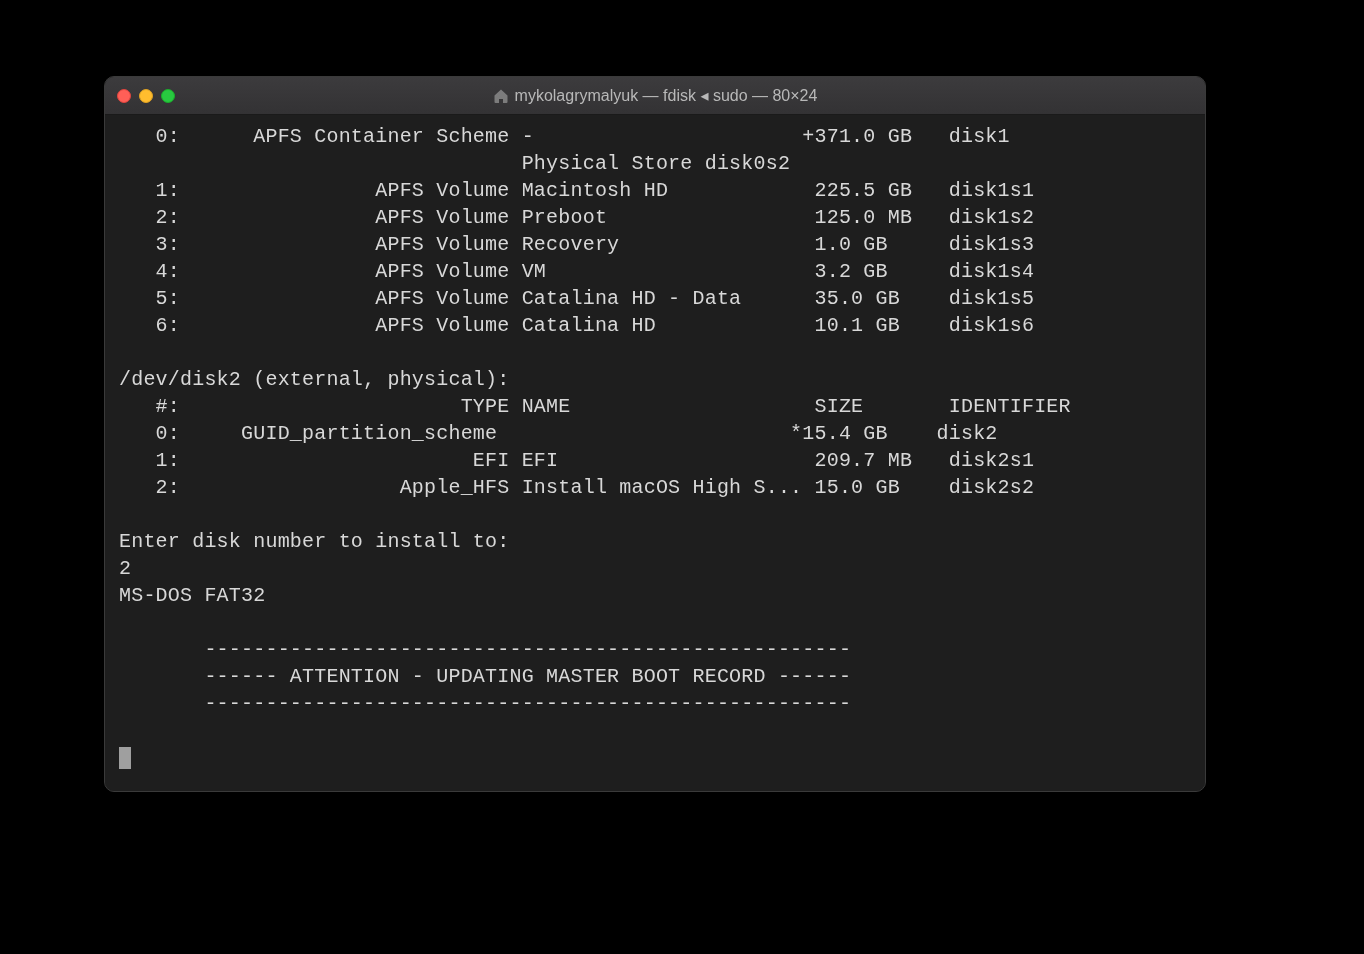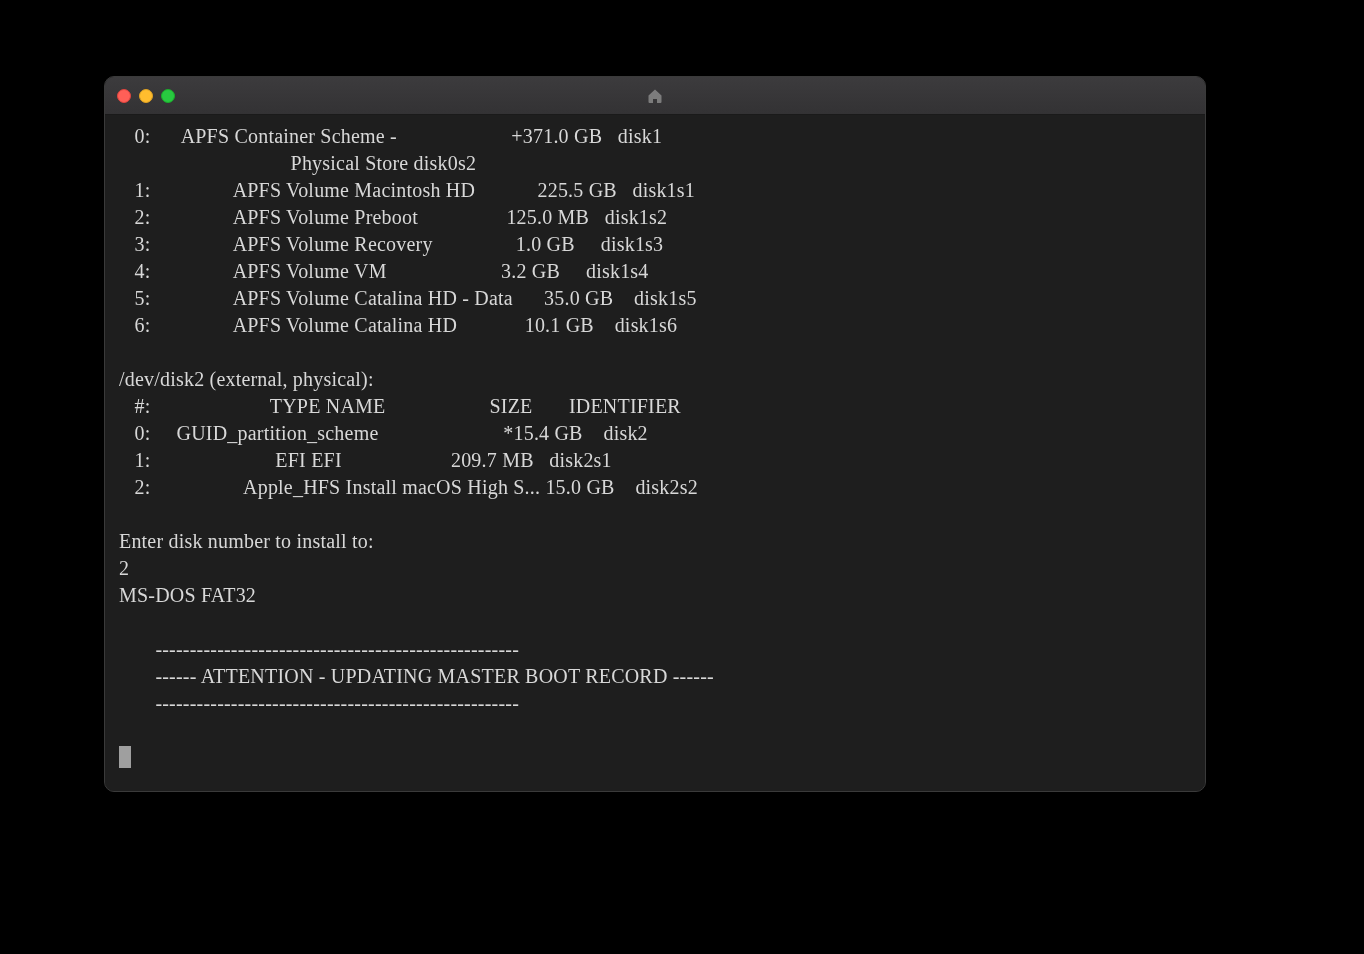--- a/index.html
+++ b/index.html
@@ -17,39 +17,40 @@
     }
     .traffic{display:flex;gap:8px;position:absolute;left:12px}
     .dot{width:14px;height:14px;border-radius:50%}
     .dot.r{background:#ff5f57;border:.5px solid #e0443e}
     .dot.y{background:#ffbd2e;border:.5px solid #dea123}
     .dot.g{background:#28c940;border:.5px solid #1aad2b}
     .title{flex:1;text-align:center;color:#b8b8b8;font-size:16px;display:flex;align-items:center;justify-content:center;gap:6px}
     .home-icon{width:16px;height:16px;opacity:.7}
     .term{
       flex:1;background:#1e1e1e;color:#d8d8d8;
-      font-family:Liberation Serif, serif;font-size:20px;line-height:27px;
+      font-family:Liberation Mono, monospace;font-size:20px;line-height:27px;
       padding:8px 14px;white-space:pre;letter-spacing:.2px
     }
     .cursor{display:inline-block;width:12px;height:22px;background:#9f9f9f;vertical-align:text-bottom;margin-left:0}
   </style>
 </head>
 <body>
 
 <div class="window">
   <div class="title-bar">
     <div class="traffic">
       <div class="dot r"></div>
       <div class="dot y"></div>
       <div class="dot g"></div>
     </div>
     <div class="title">
       <svg class="home-icon" viewBox="0 0 16 16" fill="#9a9a9a">
           <path d="M8 1.5 1.5 7.5V14a1 1 0 0 0 1 1H6v-4h4v4h3.5a1 1 0 0 0 1-1V7.5L8 1.5z"></path>
         </svg>
+      <span>mykolagrymalyuk — fdisk ◂ sudo — 80×24</span>
     </div>
   </div>
   <div class="term"><span id="body-lines">   0:      APFS Container Scheme -                      +371.0 GB   disk1
                                  Physical Store disk0s2
    1:                APFS Volume Macintosh HD            225.5 GB   disk1s1
    2:                APFS Volume Preboot                 125.0 MB   disk1s2
    3:                APFS Volume Recovery                1.0 GB     disk1s3
    4:                APFS Volume VM                      3.2 GB     disk1s4
    5:                APFS Volume Catalina HD - Data      35.0 GB    disk1s5
    6:                APFS Volume Catalina HD             10.1 GB    disk1s6

